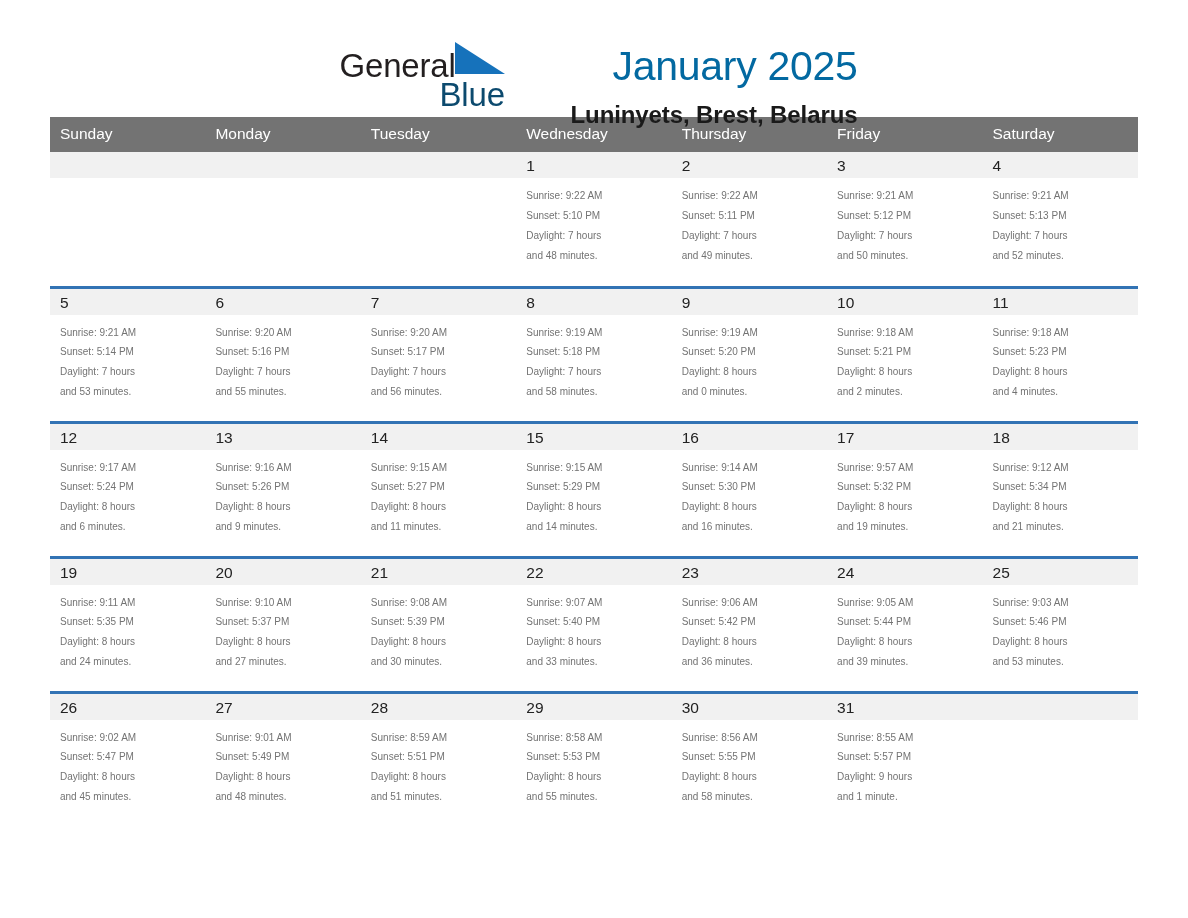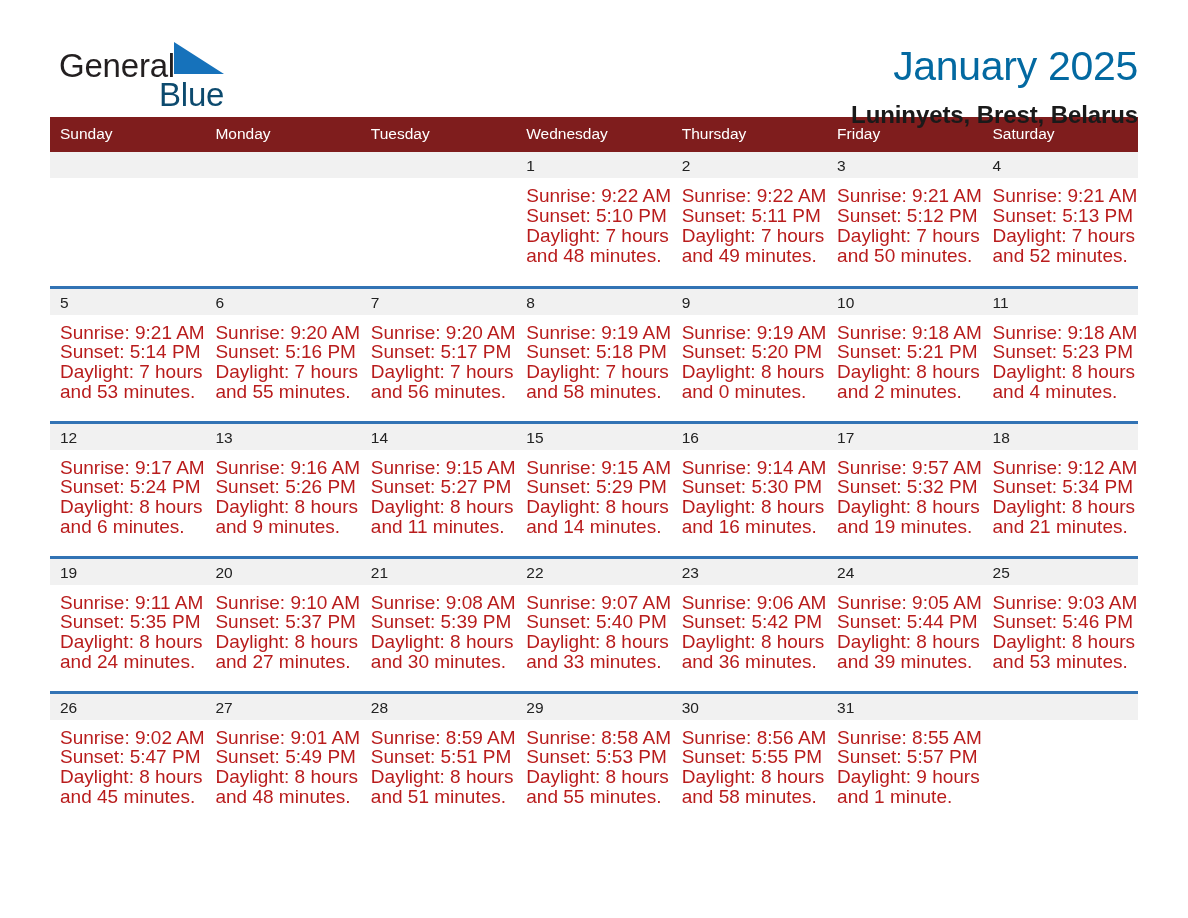--- a/index.html
+++ b/index.html
@@ -14,21 +14,21 @@
     width: 1188px;
     height: 918px;
     background: #ffffff;
     padding: 0 50px;
   }
 
   
   .masthead {
     display: flex;
     align-items: flex-start;
-    justify-content: space-between;
+    justify-content: center;
     padding-top: 42px;
     height: 108px;
     gap: 40px;
   }
   .logo {
     position: relative;
     width: 200px;
     height: 70px;
     padding-left: 9px;
   }
@@ -79,21 +79,21 @@
   
   .calendar {
     width: 1088px;
     margin-top: 9px;
     border-collapse: collapse;
     table-layout: fixed;
   }
   .calendar col { width: 155.43px; }
 
   .dow-row th {
-    background: #7f1d1d;
+    background: #737373;
     color: #ffffff;
     font-size: 15.5px;
     font-weight: normal;
     text-align: left;
     padding: 8px 0 9px 10px;
     height: 31px;
     vertical-align: middle;
   }
 
   .week-row td {
@@ -109,23 +109,23 @@
     height: 26px;
     font-size: 15.5px;
     color: #222222;
     padding: 4px 0 0 10px;
     line-height: 1.25;
   }
   .daynum.empty { color: transparent; }
 
   .cell-body {
     padding: 8px 0 0 10px;
-    font-size: 19px;
+    font-size: 10px;
     line-height: 19.9px;
-    color: #b91c1c;
+    color: #737373;
   }
   .cell-body div { white-space: nowrap; }
   .cell-body.empty { visibility: hidden; }
 </style>
 </head>
 <body>
 
 <div class="page">
 
   <div class="masthead">

